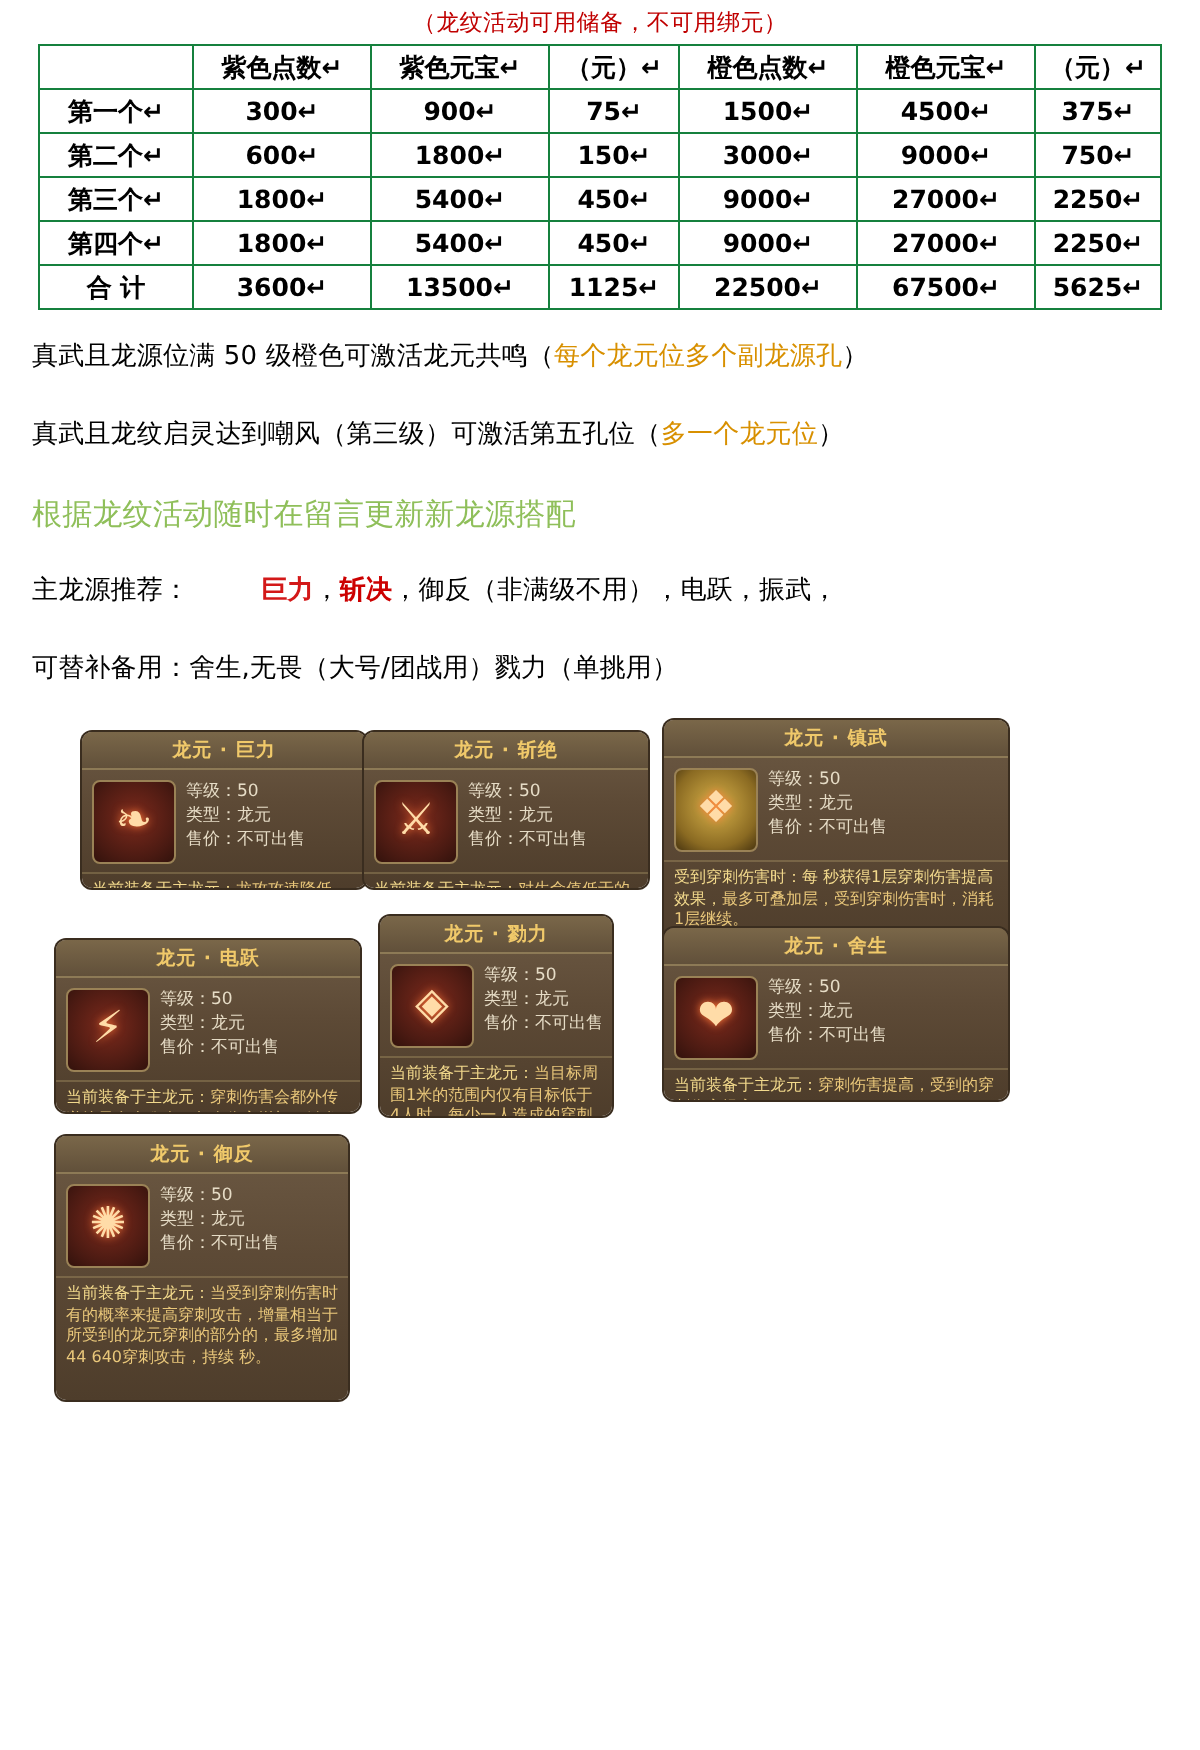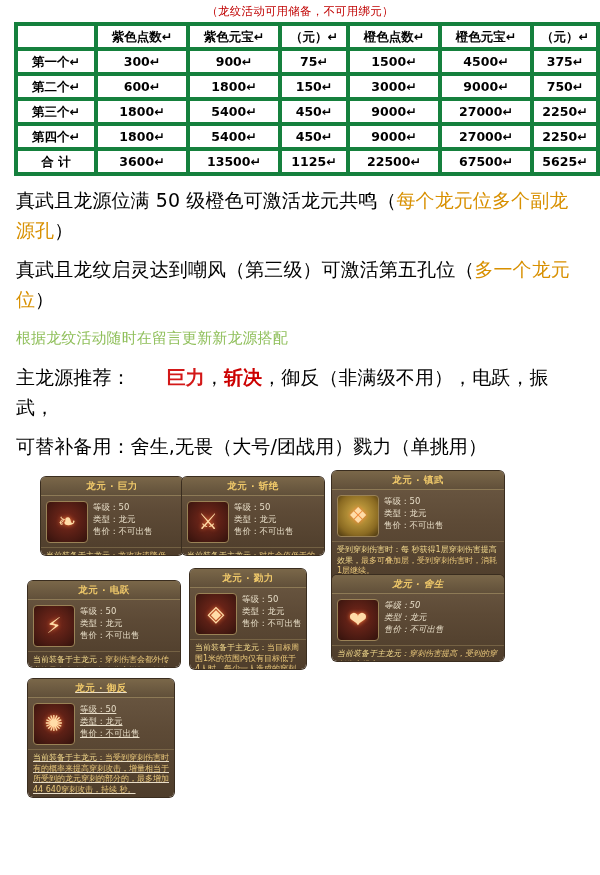--- a/index.html
+++ b/index.html
@@ -29,21 +29,21 @@
     margin: 4px 0 3px 0;
     letter-spacing: 0.2px;
   }
   table.rate-table {
     border-collapse: collapse;
     width: 540px;
     margin: 0 auto;
     table-layout: fixed;
   }
   table.rate-table td {
-    border: 4px solid #15803d;
+    border: 1px solid #15803d;
     font-size: 12.5px;
     font-weight: bold;
     text-align: center;
     padding: 2px 1px;
     height: 17px;
     line-height: 15px;
     white-space: nowrap;
   }
   table.rate-table tr.head td {
     font-size: 12.5px;
@@ -54,21 +54,21 @@
   }
   td.c0 { width: 74px; }
   td.c1 { width: 86px; }
   td.c2 { width: 86px; }
   td.c3 { width: 62px; }
   td.c4 { width: 86px; }
   td.c5 { width: 86px; }
   td.c6 { width: 60px; }
 
   .para {
-    font-size: 19px;
+    font-size: 13px;
     line-height: 30px;
     margin: 9px 2px 0 2px;
     font-weight: normal;
     letter-spacing: 0.1px;
   }
   .para .orange { color: #d89000; }
   .para.green { color: #8fbf5a; font-size: 15px; }
   .para .hl-red { color: #d31818; font-weight: bold; padding-left: 36px; }
   .para .hl-red2 { color: #cc0000; font-weight: bold; }
 
@@ -308,38 +308,38 @@
           <div class="stats">
             <div>等级：50</div>
             <div>类型：龙元</div>
             <div>售价：不可出售</div>
           </div>
         </div>
         <div class="desc"><span class="lead">当前装备于主龙元：</span><span>当目标周围1米的范围内仅有目标低于4人时，每少一人造成的穿刺伤害额外提高，最多可提高至 。</span></div>
       </div>
     </div>
 
-    <div class="card" style="left:318px; top:104px; width:172px; height:86px;font-style:italic;">
+    <div class="card" style="left:318px; top:104px; width:172px; height:86px;">
       <div class="card-inner">
         <div class="card-title">龙元 · 舍生</div>
         <div class="card-body">
           <div class="icon-box">
               <span class="glyph">❤</span>
             </div>
           <div class="stats">
             <div>等级：50</div>
             <div>类型：龙元</div>
             <div>售价：不可出售</div>
           </div>
         </div>
         <div class="desc"><span class="lead">当前装备于主龙元：</span><span>穿刺伤害提高，受到的穿刺伤害提高。</span></div>
       </div>
     </div>
 
-    <div class="card" style="left:14px; top:208px; width:146px; height:118px;text-decoration:underline;">
+    <div class="card" style="left:14px; top:208px; width:146px; height:132px;">
       <div class="card-inner">
         <div class="card-title">龙元 · 御反</div>
         <div class="card-body">
           <div class="icon-box">
               <span class="glyph">✺</span>
             </div>
           <div class="stats">
             <div>等级：50</div>
             <div>类型：龙元</div>
             <div>售价：不可出售</div>

